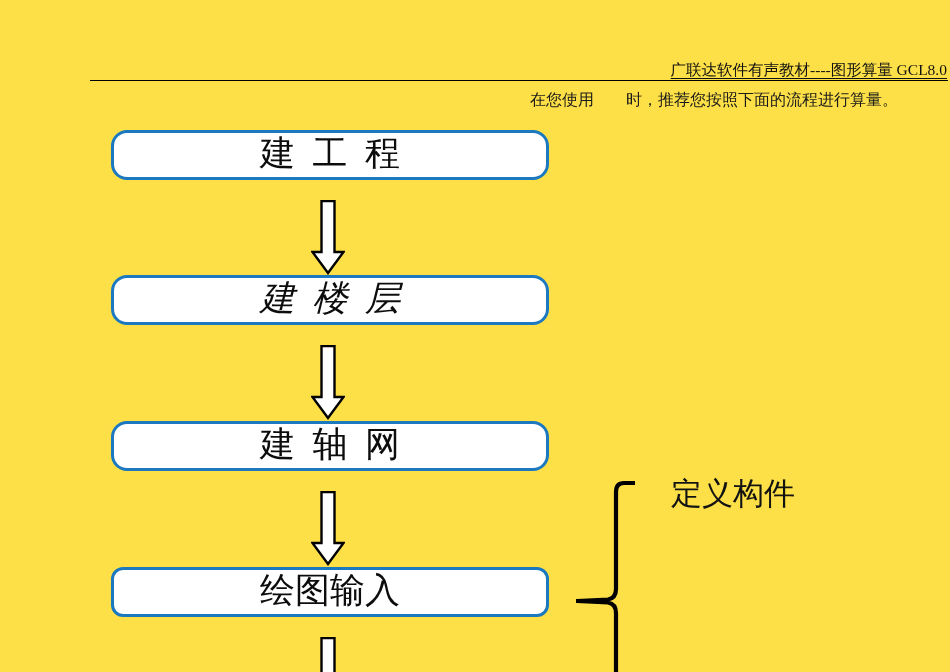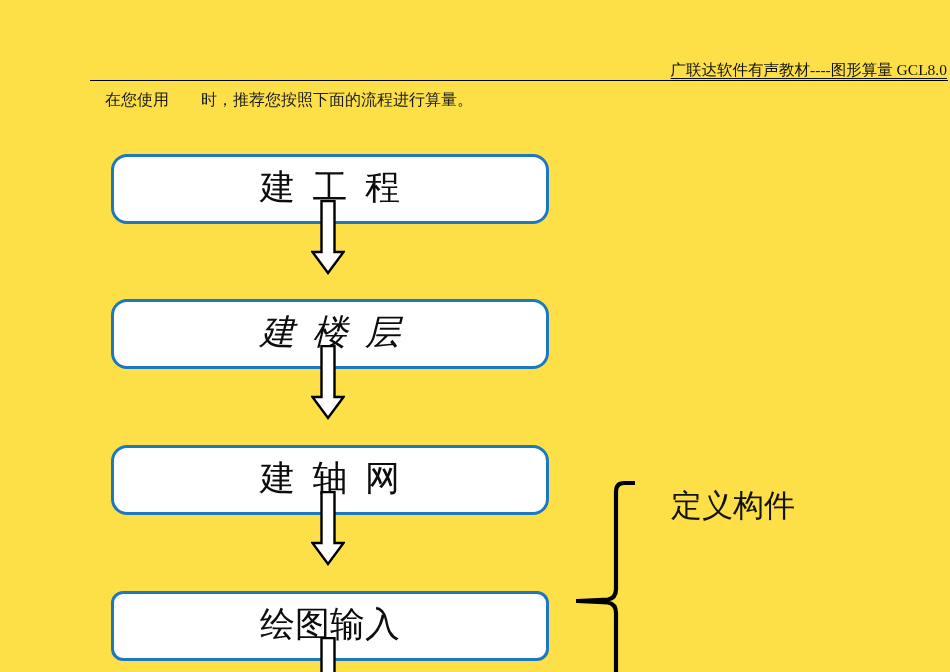--- a/index.html
+++ b/index.html
@@ -53,52 +53,52 @@
     left: 90px;
     top: 80px;
     width: 858px;
     height: 0;
     border-top: 1.6px solid #000000;
   }
 
   
   .intro {
     position: absolute;
-    left: 105px;
+    left: 98px;
     top: 88px;
     width: 800px;
     font-family: "Liberation Serif", "DejaVu Serif", serif;
     font-size: 16px;
     line-height: 24px;
     white-space: pre;
     color: #1a1a1a;
+    text-align: right;
   }
 
   
   .flow {
     position: absolute;
     left: 0;
     top: 0;
     width: 950px;
     height: 672px;
   }
 
   .flow-box {
     position: absolute;
     left: 111px;
     width: 438px;
-    height: 70px;
+    height: 50px;
     box-sizing: border-box;
     border: 3px solid #1C79C0;
     border-radius: 16px;
     background: #ffffff;
     display: flex;
     align-items: center;
     justify-content: center;
-    margin-top: 24px;
   }
   .flow-box .box-label {
     font-family: "Liberation Serif", "DejaVu Serif", serif;
     font-size: 35px;
     line-height: 40px;
     color: #0d0d0d;
     white-space: pre;
     letter-spacing: 0px;
     transform: translateY(-1px);
   }
@@ -133,21 +133,21 @@
 
   .brace-label {
     position: absolute;
     left: 671px;
     font-family: "Liberation Serif", "DejaVu Serif", serif;
     font-size: 31px;
     line-height: 36px;
     white-space: pre;
     color: #121212;
   }
-  .brace-label-1 { top: 476px; margin-top: 12px; }
+  .brace-label-1 { top: 476px; }
   .brace-label-2 { top: 582px; }
 </style>
 </head>
 <body>
 
 <div class="page">
 
   <div class="header-area">
     <div class="header-text">广联达软件有声教材----图形算量 GCL8.0</div>
     <div class="header-rule"></div>

